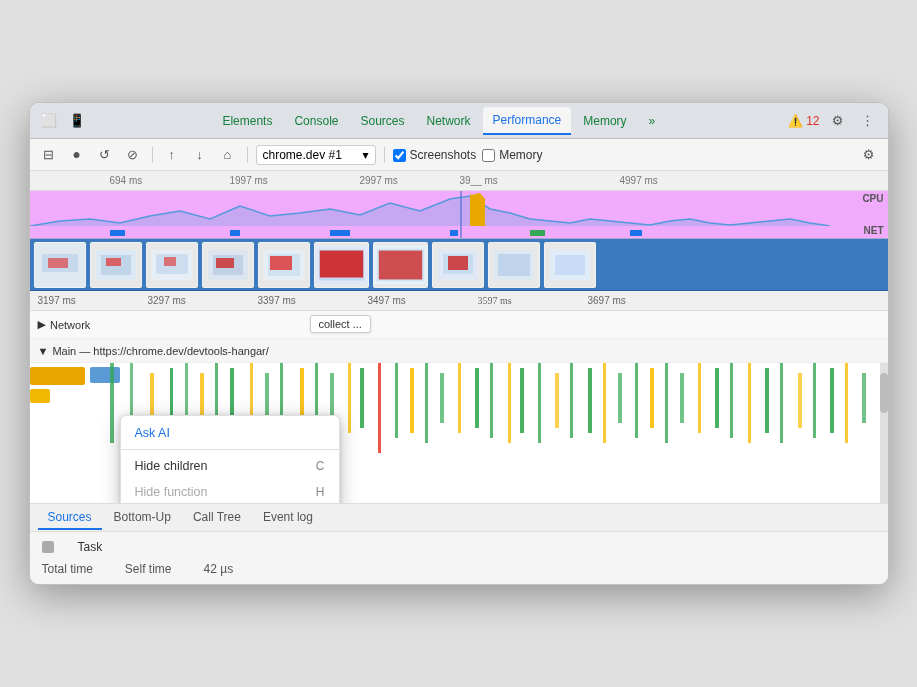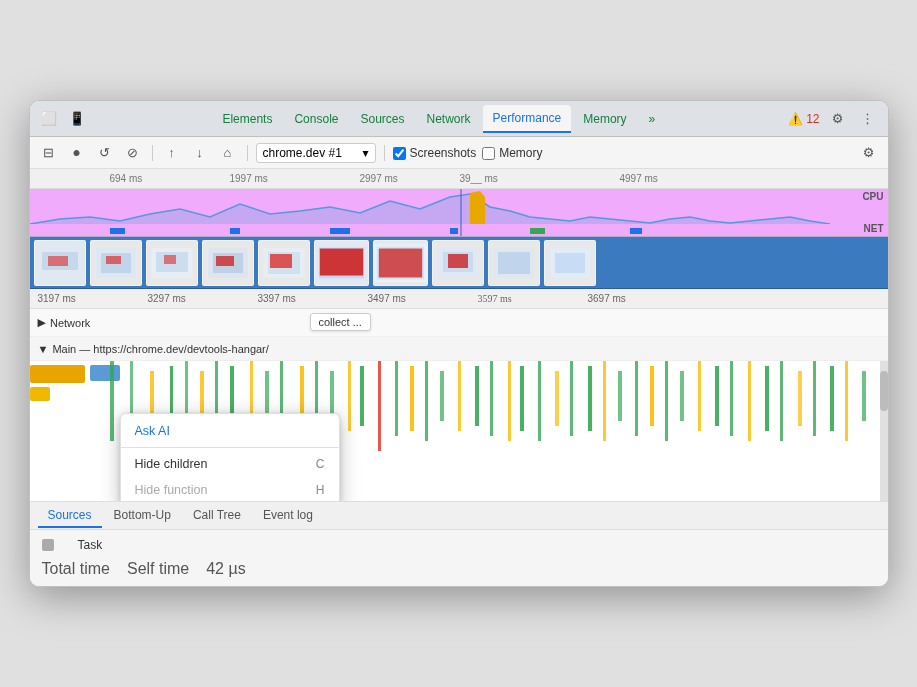--- a/index.html
+++ b/index.html
@@ -288,22 +288,22 @@
     }
     .task-row {
       display: flex; align-items: center; gap: 24px; margin-bottom: 8px;
     }
     .task-color {
       width: 12px; height: 12px;
       background: #aaa;
       border-radius: 2px;
     }
     .task-row-data {
-      display: flex; gap: 17px;
-      font-size: 16px; color: #555;
+      display: flex; gap: 32px;
+      font-size: 12px; color: #555;
     }
     .scrollbar-v {
       position: absolute;
       right: 0; top: 0; bottom: 0;
       width: 8px;
       background: #e0e0e0;
     }
     .scrollbar-thumb {
       position: absolute;
       top: 10px;

